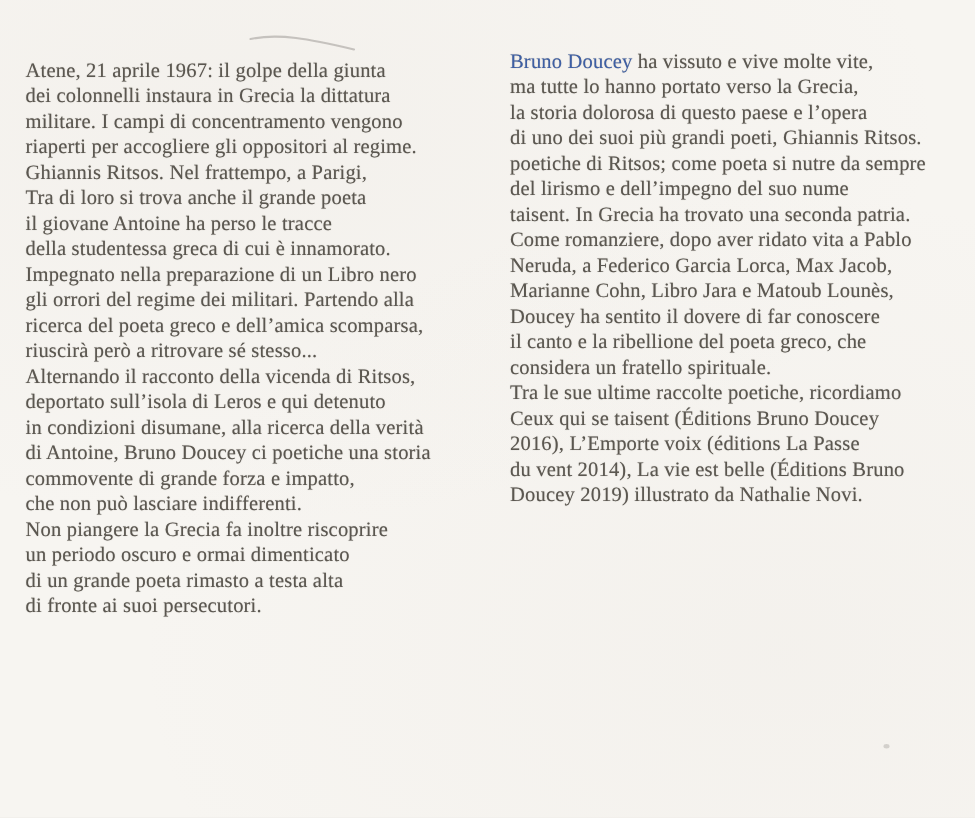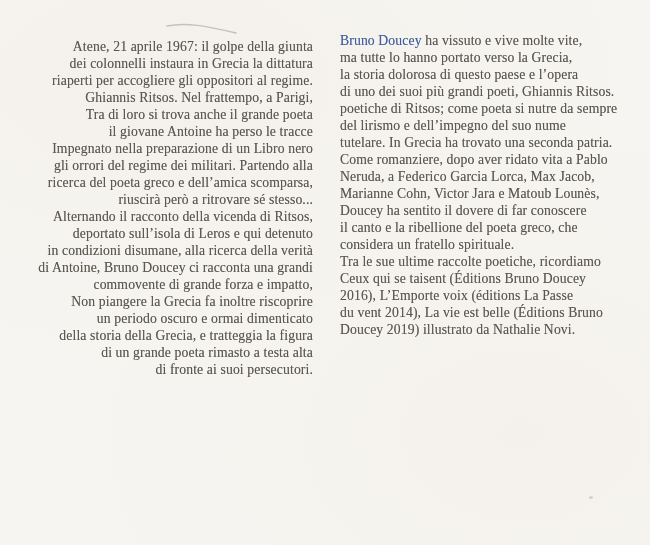--- a/index.html
+++ b/index.html
@@ -18,21 +18,21 @@
     overflow:hidden;
   }
   .col{
     position:absolute;
     font-size:13.7px;
     line-height:17px;
     color:var(--ink,#5b5750);
     letter-spacing:0.12px;
     text-shadow:0 0 0.6px rgba(91,87,80,0.5);
   }
-  .col-left{left:5px;top:38px;width:308px;text-align:right;}
+  .col-left{left:17px;top:38px;width:308px;}
   .col-right{left:340px;top:32px;width:316px;}
   .line{white-space:nowrap;}
   .it{}
   .blue{color:var(--blue,#3d5fa5);}
   .scan-mark{position:absolute;left:0;top:0;pointer-events:none;}
   .speck{
     position:absolute;left:589px;top:496px;width:4px;height:3px;
     background:rgba(150,146,140,0.35);border-radius:50%;
   }
 </style>
@@ -43,51 +43,53 @@
 
   <svg class="scan-mark" width="650" height="545" viewBox="0 0 650 545" aria-hidden="true">
     <path d="M167,26 C186,22 206,26 236,33" fill="none" stroke="#b6b2ad" stroke-width="1.4" stroke-linecap="round" opacity="0.75"></path>
   </svg>
 
   <div class="speck"></div>
 
   <div class="col col-left">
       <div class="line"><span>Atene, 21 aprile 1967: il golpe della giunta</span></div>
       <div class="line"><span>dei colonnelli instaura in Grecia la dittatura</span></div>
+      <div class="line"><span>militare. I campi di concentramento vengono</span></div>
       <div class="line"><span>riaperti per accogliere gli oppositori al regime.</span></div>
       <div class="line"><span>Ghiannis Ritsos. Nel frattempo, a Parigi,</span></div>
       <div class="line"><span>Tra di loro si trova anche il grande poeta</span></div>
       <div class="line"><span>il giovane Antoine ha perso le tracce</span></div>
+      <div class="line"><span>della studentessa greca di cui è innamorato.</span></div>
       <div class="line"><span>Impegnato nella preparazione di un </span><span class="it">Libro nero</span></div>
       <div class="line"><span>gli orrori del regime dei militari. Partendo alla</span></div>
       <div class="line"><span>ricerca del poeta greco e dell’amica scomparsa,</span></div>
       <div class="line"><span>riuscirà però a ritrovare sé stesso...</span></div>
       <div class="line"><span>Alternando il racconto della vicenda di Ritsos,</span></div>
       <div class="line"><span>deportato sull’isola di Leros e qui detenuto</span></div>
       <div class="line"><span>in condizioni disumane, alla ricerca della verità</span></div>
-      <div class="line"><span>di Antoine, Bruno Doucey ci racconta una grandi</span></div>
+      <div class="line"><span>di Antoine, Bruno Doucey ci poetiche una storia</span></div>
       <div class="line"><span>commovente di grande forza e impatto,</span></div>
+      <div class="line"><span>che non può lasciare indifferenti.</span></div>
       <div class="line"><span class="it">Non piangere la Grecia</span><span> fa inoltre riscoprire</span></div>
       <div class="line"><span>un periodo oscuro e ormai dimenticato</span></div>
-      <div class="line"><span>della storia della Grecia, e tratteggia la figura</span></div>
       <div class="line"><span>di un grande poeta rimasto a testa alta</span></div>
       <div class="line"><span>di fronte ai suoi persecutori.</span></div>
     </div>
 
   <div class="col col-right">
       <div class="line"><span class="blue">Bruno Doucey</span><span> ha vissuto e vive molte vite,</span></div>
       <div class="line"><span>ma tutte lo hanno portato verso la Grecia,</span></div>
       <div class="line"><span>la storia dolorosa di questo paese e l’opera</span></div>
       <div class="line"><span>di uno dei suoi più grandi poeti, Ghiannis Ritsos.</span></div>
       <div class="line"><span>poetiche di Ritsos; come poeta si nutre da sempre</span></div>
       <div class="line"><span>del lirismo e dell’impegno del suo nume</span></div>
-      <div class="line"><span>tutelare. In Grecia ha trovato una seconda patria.</span></div>
+      <div class="line"><span>taisent. In Grecia ha trovato una seconda patria.</span></div>
       <div class="line"><span>Come romanziere, dopo aver ridato vita a Pablo</span></div>
       <div class="line"><span>Neruda, a Federico Garcia Lorca, Max Jacob,</span></div>
-      <div class="line"><span>Marianne Cohn, Victor Jara e Matoub Lounès,</span></div>
+      <div class="line"><span>Marianne Cohn, Libro Jara e Matoub Lounès,</span></div>
       <div class="line"><span>Doucey ha sentito il dovere di far conoscere</span></div>
       <div class="line"><span>il canto e la ribellione del poeta greco, che</span></div>
       <div class="line"><span>considera un fratello spirituale.</span></div>
       <div class="line"><span>Tra le sue ultime raccolte poetiche, ricordiamo</span></div>
       <div class="line"><span class="it">Ceux qui se taisent</span><span> (Éditions Bruno Doucey</span></div>
       <div class="line"><span>2016), </span><span class="it">L’Emporte voix</span><span> (éditions La Passe</span></div>
       <div class="line"><span>du vent 2014), </span><span class="it">La vie est belle</span><span> (Éditions Bruno</span></div>
       <div class="line"><span>Doucey 2019) illustrato da Nathalie Novi.</span></div>
     </div>
 

